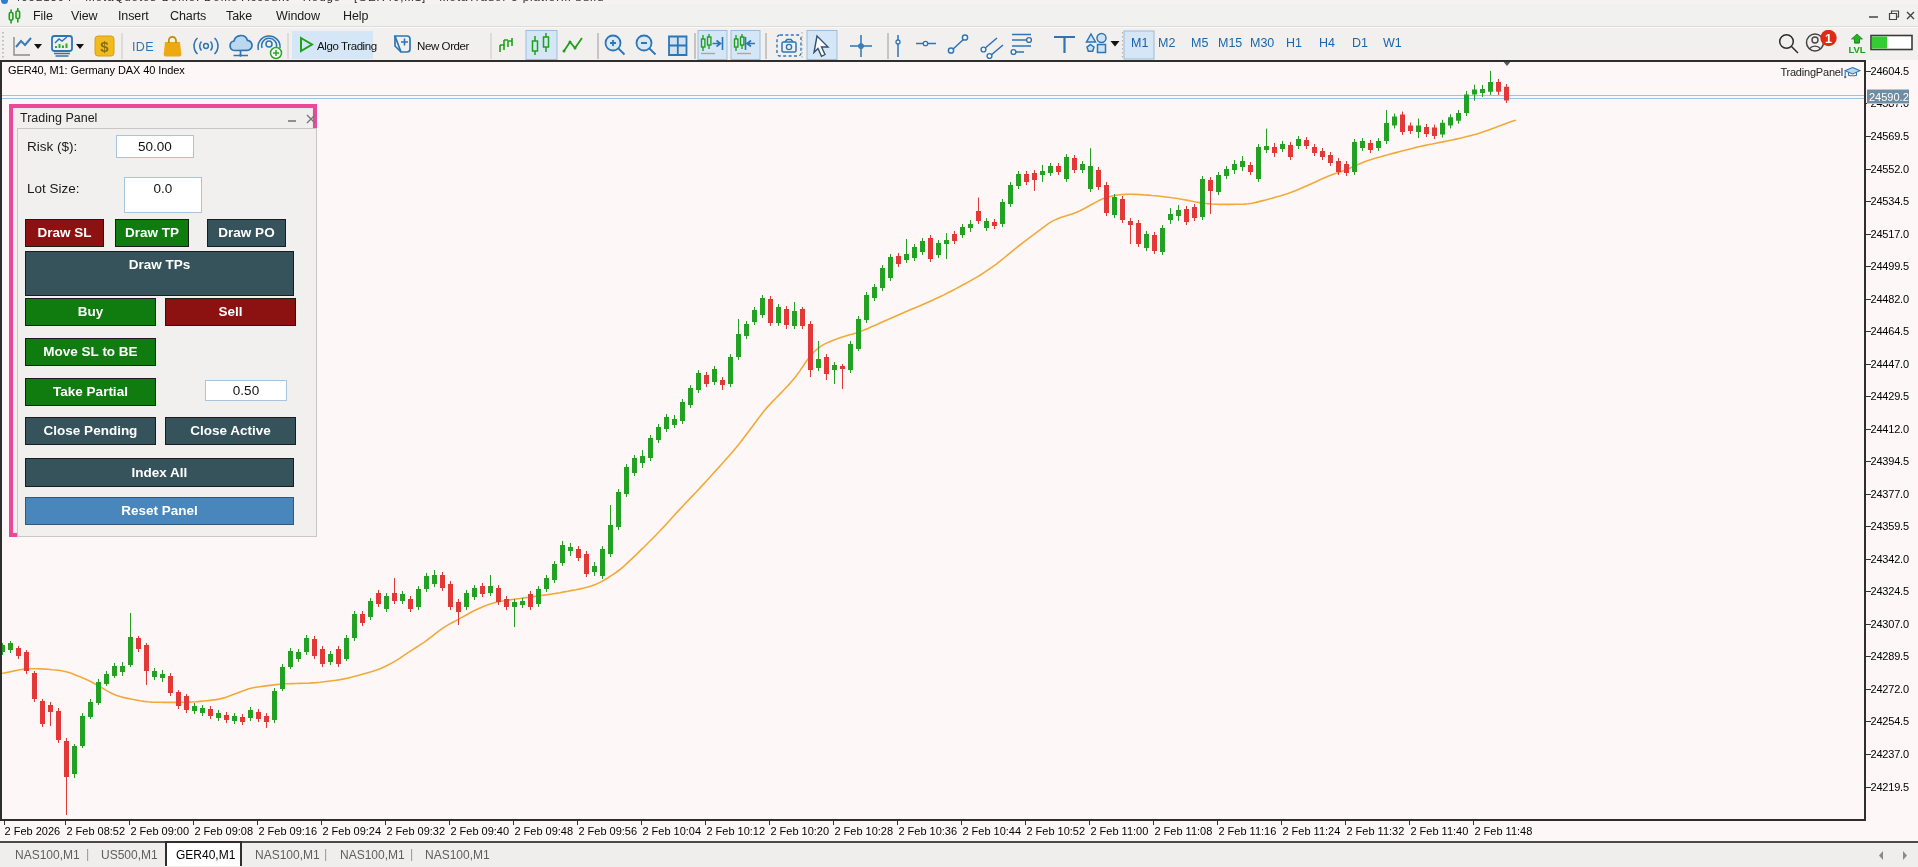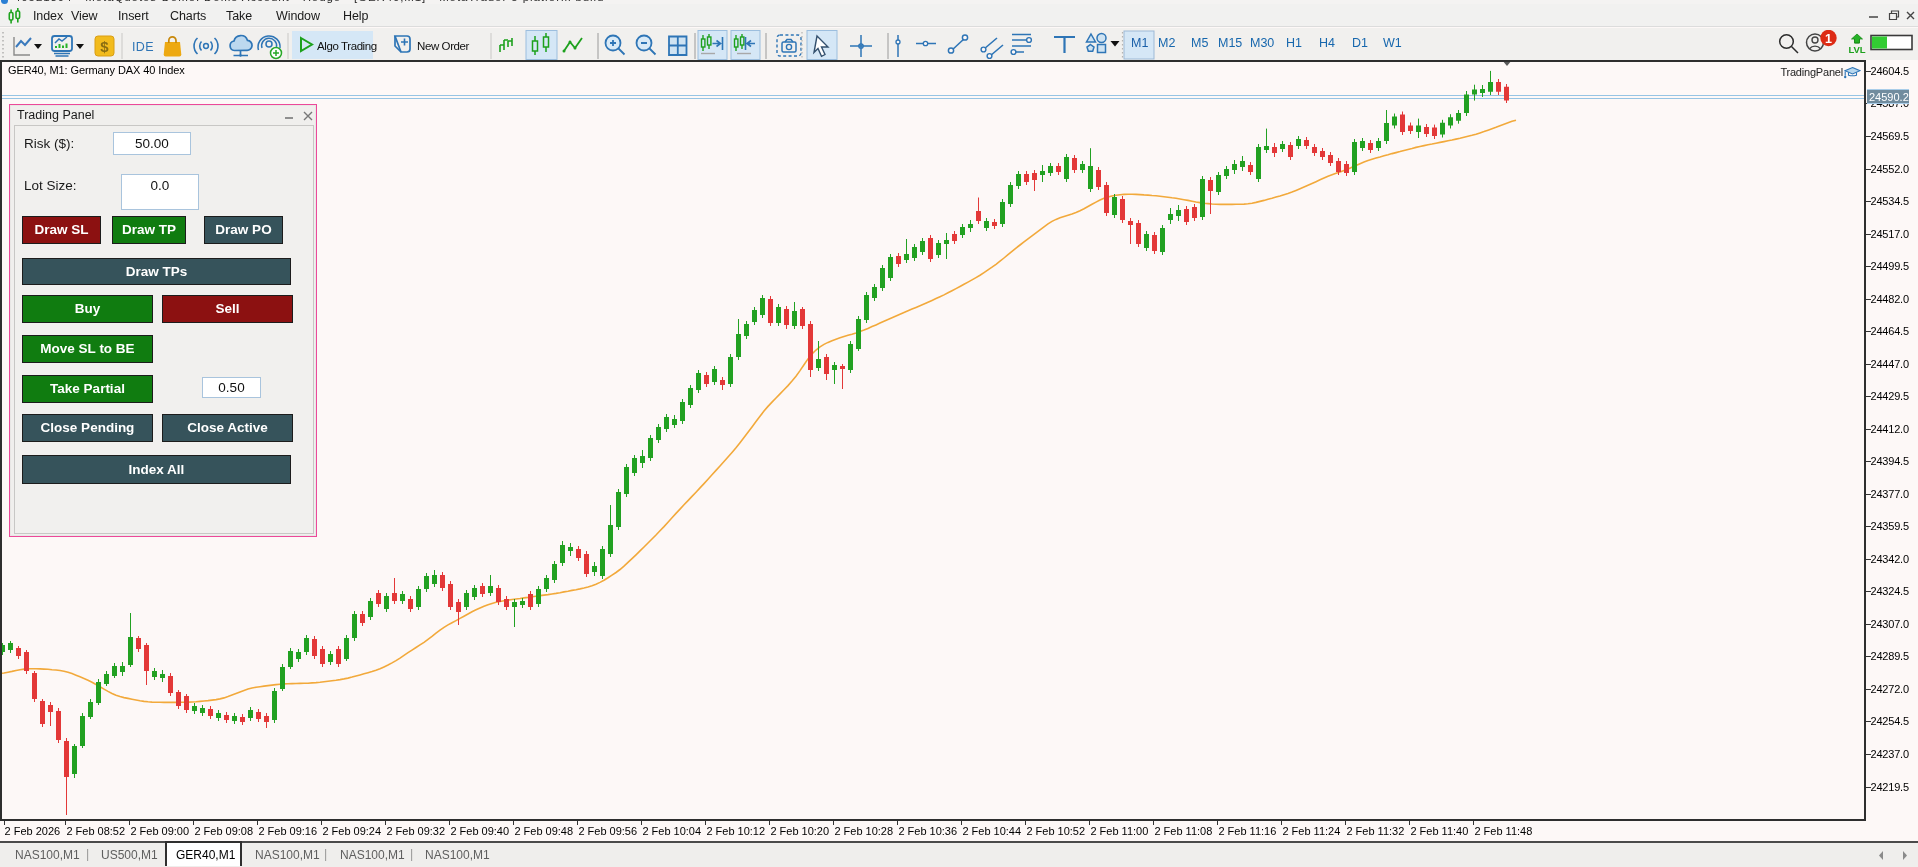--- a/index.html
+++ b/index.html
@@ -14,21 +14,21 @@
 .tickh{position:absolute;left:0;width:5px;height:1px;background:#333}
 .plab{position:absolute;left:4.5px;font-size:11px;letter-spacing:-0.2px;color:#000}
 #taxis{position:absolute;left:0;top:821px;width:1918px;height:20px}
 .tickv{position:absolute;top:0;width:1px;height:4px;background:#333}
 .tlab{position:absolute;top:4px;font-size:11px;color:#000;white-space:nowrap}
 #botline{position:absolute;left:0;top:841px;width:1918px;height:2px;background:#4a4a4a}
 #tabbar{position:absolute;left:0;top:843px;width:1918px;height:24px;background:#efeeec}
 .tab{position:absolute;top:5px;font-size:12px;color:#5e5e5e;white-space:nowrap}
 .tsep{position:absolute;top:4px;font-size:12.5px;color:#999}
 #activetab{position:absolute;left:165px;top:-2px;width:77px;height:25px;background:#fff;border:2px solid #2f2f2f;border-bottom:none}
-#panel{position:absolute;left:9px;top:104px;width:308px;height:433px;background:#f0efed;border:1px solid #ec4899;box-shadow:0 0 0 1px #e8e7e5 inset}
+#panel{position:absolute;left:9px;top:104px;width:308px;height:433px;background:#f0efed;border:4px solid #ec4899;box-shadow:0 0 0 1px #e8e7e5 inset}
 #panelin{position:absolute;left:4px;top:20px;width:300px;height:409px;background:#f1f0ee;border:1px solid #c8c7c5}
 .plabel{position:absolute;font-size:13.5px;color:#1a1a1a}
 .pinput{position:absolute;background:#fff;border:1px solid #a9c4dd;font-size:13.5px;color:#111;text-align:center;line-height:21px}
 .btn{position:absolute;color:#fff;font-weight:bold;font-size:13.5px;text-align:center;border:1px solid #1c1c1c}
 .maroon{background:#8c1111}
 .green{background:#107c10}
 .slate{background:#36535b}
 .steel{background:#4886bb}
 </style></head>
 <body>
@@ -39,21 +39,21 @@
 
 <div id="menubar">
 <svg class="abs" style="left:8px;top:4px" width="13" height="17">
       <g fill="none" stroke="#1ea31e" stroke-width="1.6">
         <rect x="1.3" y="4.5" width="3.6" height="7.5" rx="1.2"></rect>
         <path d="M3.1 1.5v3M3.1 12v3.5"></path>
         <rect x="8" y="3" width="3.6" height="7.5" rx="1.2"></rect>
         <path d="M9.8 0v3M9.8 10.5v4"></path>
       </g>
     </svg>
-<div class="mi" style="left:33px">Index</div>
+<div class="mi" style="left:33px">File</div>
 <div class="mi" style="left:71px">View</div>
 <div class="mi" style="left:118px">Insert</div>
 <div class="mi" style="left:170px">Charts</div>
 <div class="mi" style="left:226px">Take</div>
 <div class="mi" style="left:276px">Window</div>
 <div class="mi" style="left:343px">Help</div>
 <svg class="abs" style="left:1862px;top:0" width="56" height="23">
 <path d="M7 13h9" stroke="#444" stroke-width="1.5" fill="none"></path>
 <path d="M27.5 9.5h7v6h-7z M29.5 9.5v-2.5h7v6h-2.5" stroke="#444" stroke-width="1.2" fill="none"></path>
 <path d="M45 8l7 7M52 8l-7 7" stroke="#444" stroke-width="1.4" fill="none"></path>
@@ -370,23 +370,24 @@
       <path d="M20 2l8 8M28 2l-8 8" stroke="#777" stroke-width="1.4"></path>
     </svg>
 <div id="panelin">
 <div class="plabel" style="left:9px;top:10px">Risk ($):</div>
 <div class="pinput" style="left:98px;top:6px;width:78px;height:23px">50.00</div>
 <div class="plabel" style="left:9px;top:52px">Lot Size:</div>
 <div class="pinput" style="left:106px;top:48px;width:78px;height:36px">0.0</div>
 <div class="btn maroon" style="left:7px;top:90px;width:79px;height:28px;line-height:26px">Draw SL</div>
 <div class="btn green" style="left:97px;top:90px;width:74px;height:28px;line-height:26px">Draw TP</div>
 <div class="btn slate" style="left:189px;top:90px;width:79px;height:28px;line-height:26px">Draw PO</div>
-<div class="btn slate" style="left:7px;top:132px;width:269px;height:27px;line-height:25px">Draw TPs</div>
+<div class="btn slate" style="left:7px;top:122px;width:269px;height:45px;line-height:25px">Draw TPs</div>
 <div class="btn green" style="left:7px;top:169px;width:131px;height:28px;line-height:26px">Buy</div>
 <div class="btn maroon" style="left:147px;top:169px;width:131px;height:28px;line-height:26px">Sell</div>
 <div class="btn green" style="left:7px;top:209px;width:131px;height:28px;line-height:26px">Move SL to BE</div>
 <div class="btn green" style="left:7px;top:249px;width:131px;height:28px;line-height:26px">Take Partial</div>
-<div class="pinput" style="left:187px;top:251px;width:59px;height:21px;line-height:19px">0.50</div>
+<div class="pinput" style="left:187px;top:251px;width:82px;height:21px;line-height:19px">0.50</div>
 <div class="btn slate" style="left:7px;top:288px;width:131px;height:28px;line-height:26px">Close Pending</div>
 <div class="btn slate" style="left:147px;top:288px;width:131px;height:28px;line-height:26px">Close Active</div>
 <div class="btn slate" style="left:7px;top:329px;width:269px;height:29px;line-height:27px">Index All</div>
+<div class="btn steel" style="left:7px;top:368px;width:269px;height:28px;line-height:26px;border-color:#2c5a80">Reset Panel</div>
 </div>
 </div>
 
 </body></html>

